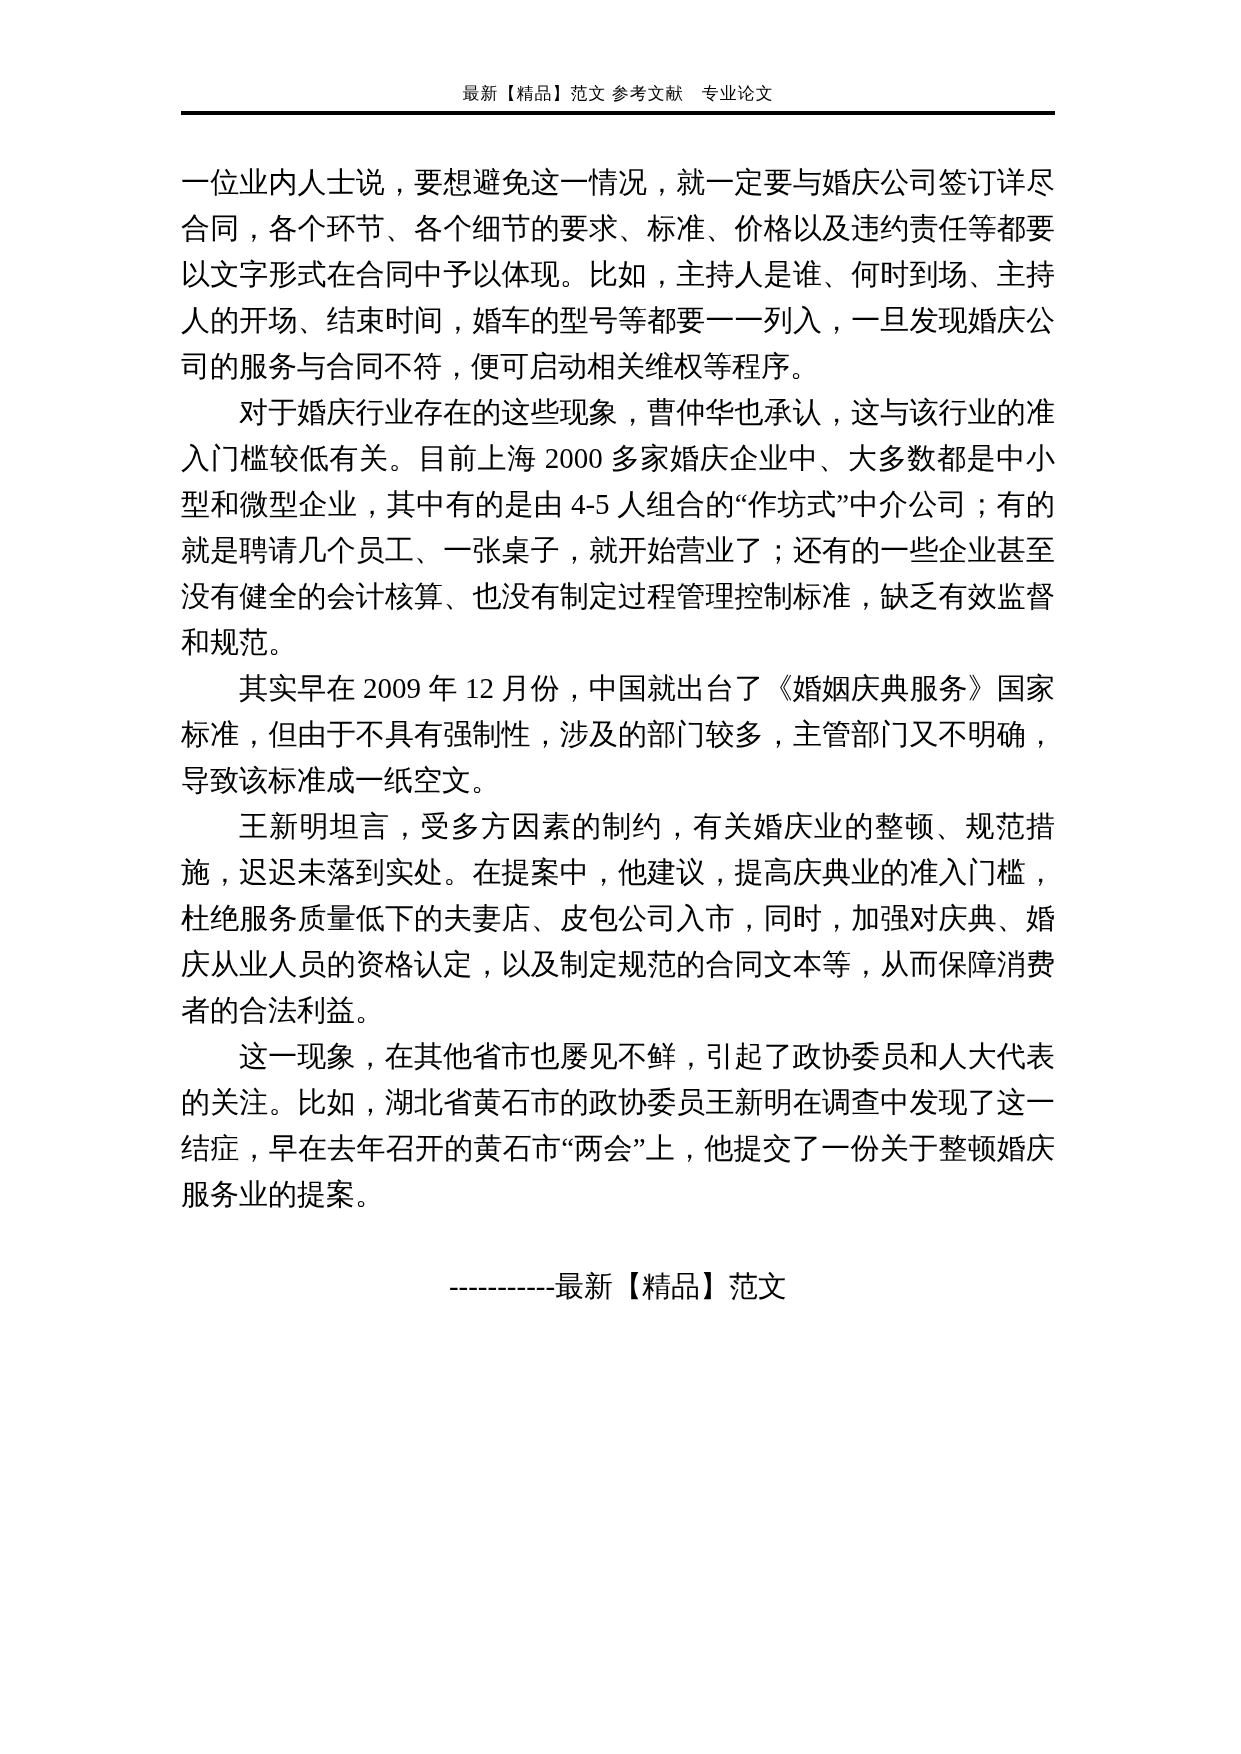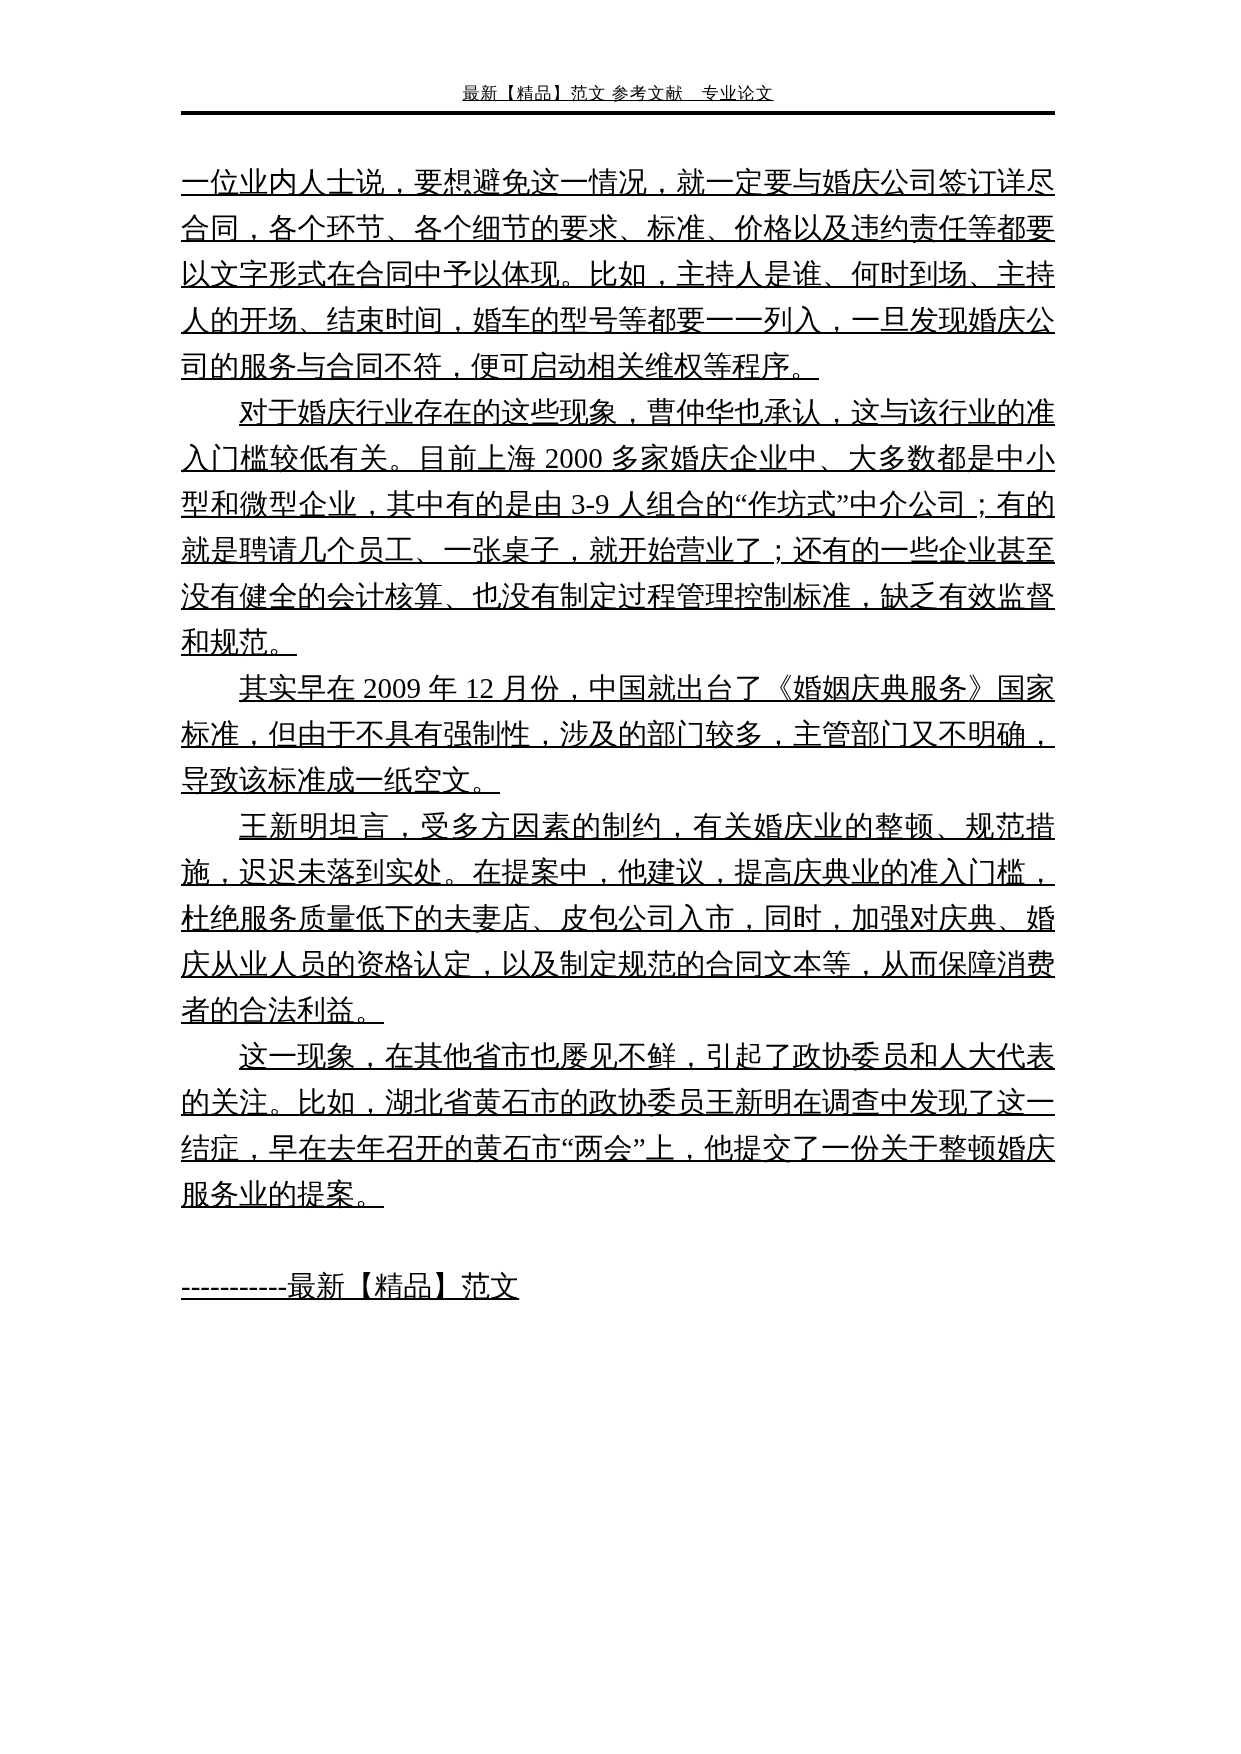--- a/index.html
+++ b/index.html
@@ -8,21 +8,20 @@
     background: #ffffff;
   }
   .sheet {
     position: relative;
     width: 1236px;
     height: 1754px;
     background: #ffffff;
     color: #000000;
     font-family: "Liberation Serif", "DejaVu Serif", serif;
     overflow: hidden;
-    text-decoration: underline;
   }
   .header-title {
     padding-top: 84px;
     width: 874px;
     margin: 0 auto;
     text-align: center;
     font-size: 17px;
     line-height: 20px;
     letter-spacing: 1px;
     white-space: pre;
@@ -46,35 +45,35 @@
     padding: 0;
   }
   .doc-body p.indent {
     text-indent: 2em;
   }
   .doc-footer {
     width: 874px;
     margin: 46px auto 0 auto;
     font-size: 29px;
     line-height: 46px;
-    text-align: left;
+    text-align: center;
   }
 </style>
 </head>
 <body>
 
 <div class="sheet">
 
   <div class="header-title">最新【精品】范文 参考文献　专业论文</div>
 
   <div class="header-rule"></div>
 
   <div class="doc-body">
     <p>一位业内人士说，要想避免这一情况，就一定要与婚庆公司签订详尽合同，各个环节、各个细节的要求、标准、价格以及违约责任等都要以文字形式在合同中予以体现。比如，主持人是谁、何时到场、主持人的开场、结束时间，婚车的型号等都要一一列入，一旦发现婚庆公司的服务与合同不符，便可启动相关维权等程序。</p>
-    <p class="indent">对于婚庆行业存在的这些现象，曹仲华也承认，这与该行业的准入门槛较低有关。目前上海 2000 多家婚庆企业中、大多数都是中小型和微型企业，其中有的是由 3-9 人组合的“作坊式”中介公司；有的就是聘请几个员工、一张桌子，就开始营业了；还有的一些企业甚至没有健全的会计核算、也没有制定过程管理控制标准，缺乏有效监督和规范。</p>
+    <p class="indent">对于婚庆行业存在的这些现象，曹仲华也承认，这与该行业的准入门槛较低有关。目前上海 2000 多家婚庆企业中、大多数都是中小型和微型企业，其中有的是由 4-5 人组合的“作坊式”中介公司；有的就是聘请几个员工、一张桌子，就开始营业了；还有的一些企业甚至没有健全的会计核算、也没有制定过程管理控制标准，缺乏有效监督和规范。</p>
     <p class="indent">其实早在 2009 年 12 月份，中国就出台了《婚姻庆典服务》国家标准，但由于不具有强制性，涉及的部门较多，主管部门又不明确，导致该标准成一纸空文。</p>
     <p class="indent">王新明坦言，受多方因素的制约，有关婚庆业的整顿、规范措施，迟迟未落到实处。在提案中，他建议，提高庆典业的准入门槛，杜绝服务质量低下的夫妻店、皮包公司入市，同时，加强对庆典、婚庆从业人员的资格认定，以及制定规范的合同文本等，从而保障消费者的合法利益。</p>
     <p class="indent">这一现象，在其他省市也屡见不鲜，引起了政协委员和人大代表的关注。比如，湖北省黄石市的政协委员王新明在调查中发现了这一结症，早在去年召开的黄石市“两会”上，他提交了一份关于整顿婚庆服务业的提案。</p>
   </div>
 
   <div class="doc-footer">-----------最新【精品】范文</div>
 
 </div>
 
 </body></html>

